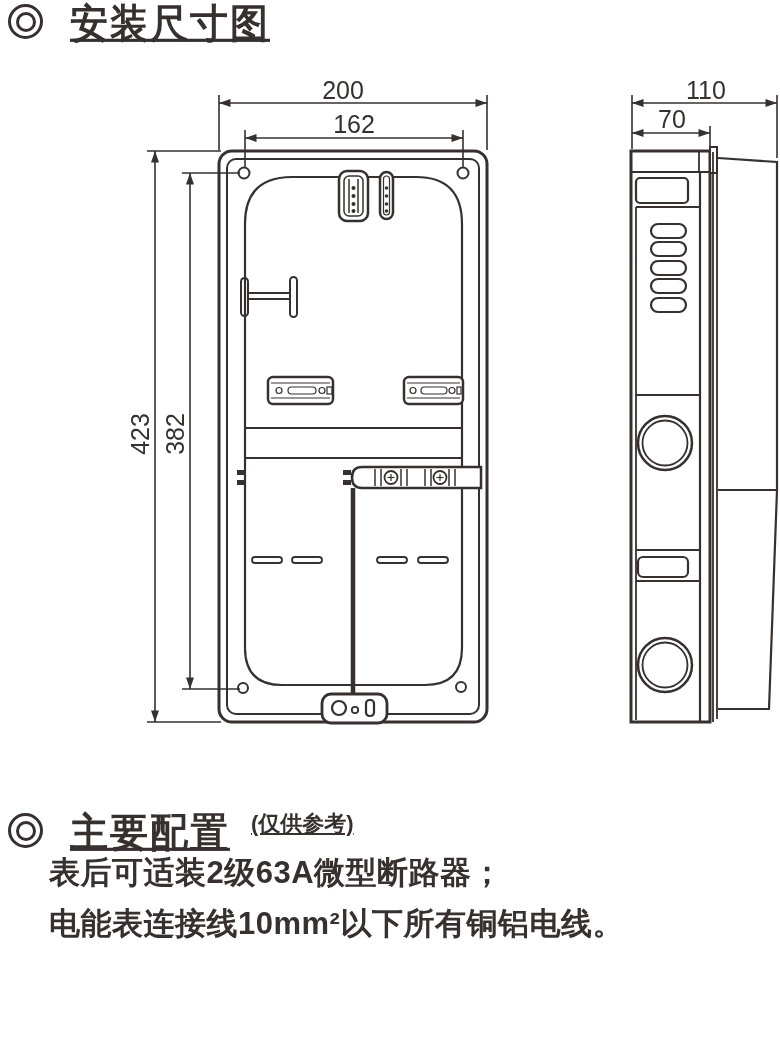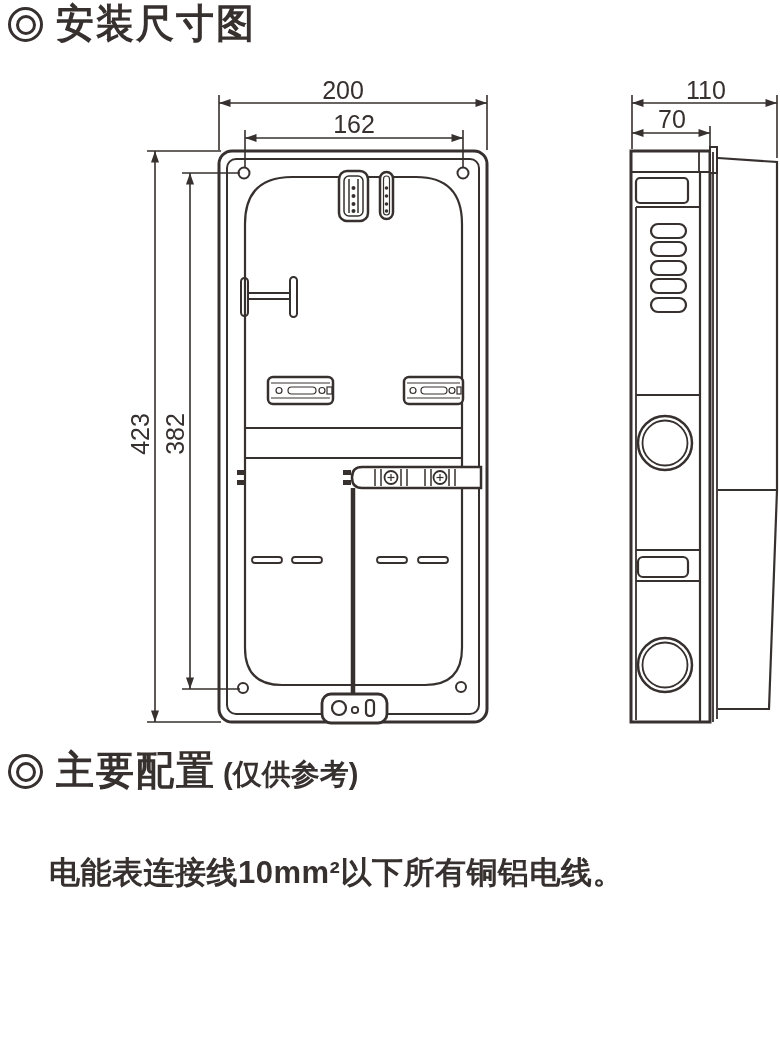--- a/index.html
+++ b/index.html
@@ -7,33 +7,33 @@
   body{
     position:relative;
     width:780px;height:1047px;
     background:#ffffff;
     font-family:"Liberation Sans", sans-serif;
     color:var(--ink);
     overflow:hidden;
   }
   .h1{
     position:absolute;left:8px;
-    display:flex;align-items:flex-end;gap:13px;
+    display:flex;align-items:flex-start;gap:27px;text-decoration:underline;
   }
   .bullseye{
     width:29px;height:29px;border:3.5px solid var(--ink);border-radius:50%;
     display:inline-flex;align-items:center;justify-content:center;flex:0 0 auto;
   }
   .bullseye .inner{width:14px;height:14px;border:3.5px solid var(--ink);border-radius:50%;}
   .t1{
     font-size:38px;font-weight:900;letter-spacing:2px;line-height:1;
     transform:scaleY(1.05);
   }
   .t1note{
-    font-size:29px;font-weight:700;letter-spacing:0px;line-height:1;
+    font-size:22px;font-weight:700;letter-spacing:0px;line-height:1;
     margin-left:-6px;
   }
   .paras{
     position:absolute;left:49px;top:847px;width:700px;
     font-size:31px;font-weight:600;line-height:51px;
     letter-spacing:0.5px;white-space:nowrap;
   }
   svg{position:absolute;left:0;top:0;}
   .ln{stroke:var(--ink);fill:none;}
   .s3{stroke-width:3;}
@@ -241,23 +241,24 @@
     <line class="dimln" x1="632" y1="95" x2="632" y2="149"></line>
     <line class="dimln" x1="777" y1="95" x2="777" y2="158"></line>
     <text class="dimtx" x="706" y="99">110</text>
 
     <line class="dimln" x1="632" y1="133" x2="710" y2="133" marker-start="url(#arr)" marker-end="url(#arr)"></line>
     <line class="dimln" x1="710" y1="126" x2="710" y2="148"></line>
     <text class="dimtx" x="672" y="128">70</text>
   </g>
 </svg>
 
-<header class="h1" style="top:751px;">
+<header class="h1" style="top:813px;">
   <span class="bullseye">
       <span class="inner"></span>
     </span>
   <span class="t1">主要配置</span>
   <span class="t1note">(仅供参考)</span>
 </header>
 
 <div class="paras">
+  <div>表后可适装2级63A微型断路器；</div>
   <div>电能表连接线10mm²以下所有铜铝电线。</div>
 </div>
 
 </body></html>

